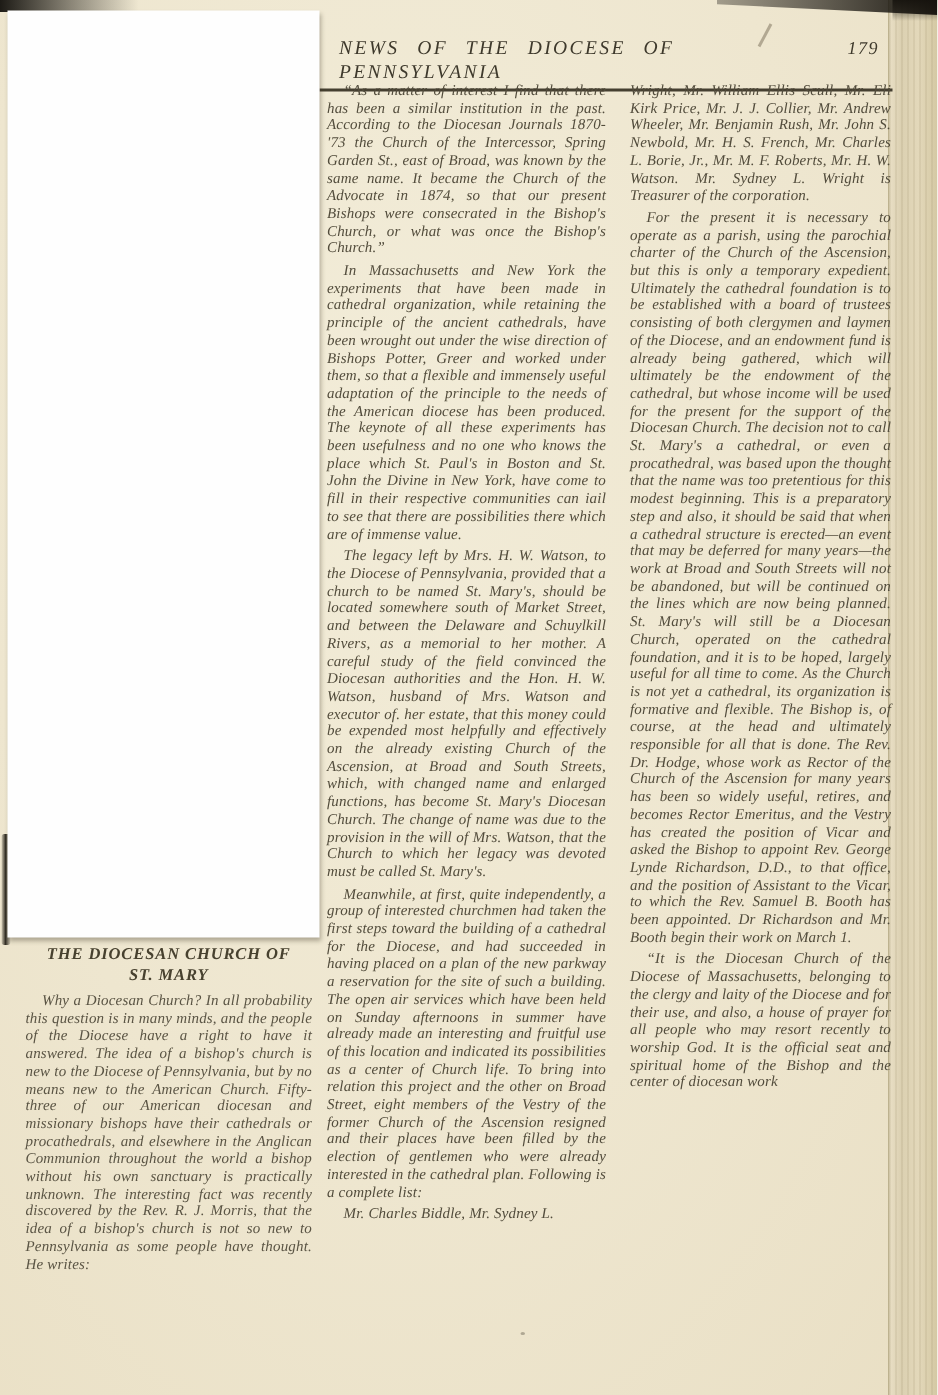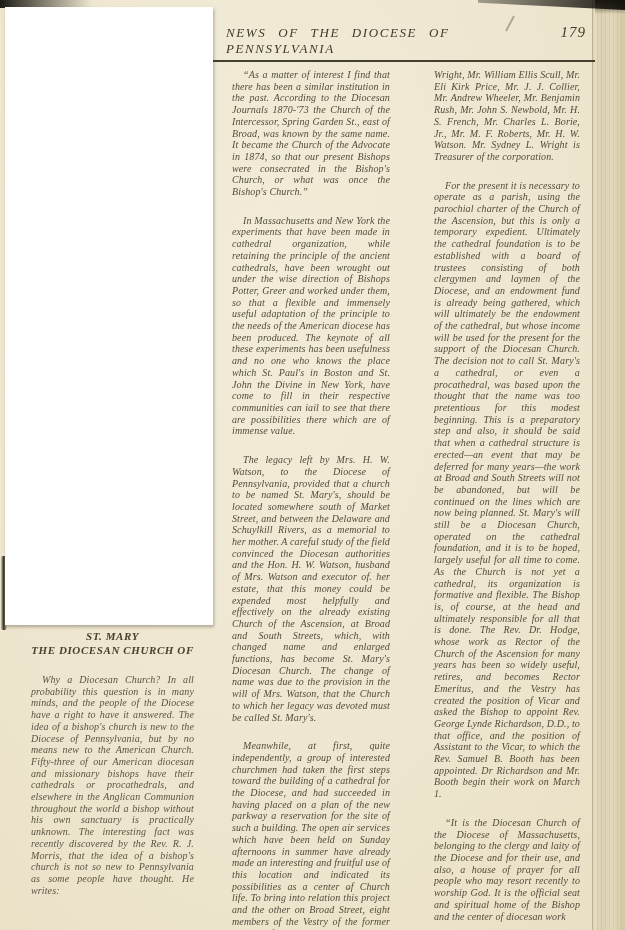--- a/index.html
+++ b/index.html
@@ -89,33 +89,33 @@
     padding: 0 9px 3px 13px;
     box-sizing: border-box;
     color: #3e392c;
   }
   .running-head .title {
     font-size: 13px;
     letter-spacing: 1.6px;
     word-spacing: 7px;
   }
   .running-head .pagenum {
-    font-size: 15px;
+    font-size: 12px;
     letter-spacing: 1px;
   }
 
   
   .col {
     position: absolute;
     text-align: justify;
     font-size: 10px;
     line-height: 11.7px;
     letter-spacing: 0.12px;
   }
-  .col p { margin: 17px; text-indent: 11px; }
+  .col p { margin: 3px; text-indent: 11px; }
   .col p.no-indent { text-indent: 0; }
 
   .col-left   { left: 14px;  top: 630px; width: 197px; color: #5a5444; }
   .col-middle { left: 215px; top: 52px;  width: 192px; }
   .col-right  { left: 417px; top: 52px;  width: 180px; }
 
   .section-heading {
     text-align: center;
     font-weight: bold;
     font-size: 11px;
@@ -152,21 +152,21 @@
   </div>
 
   <div class="col col-right">
     <p class="no-indent">Wright, Mr. William Ellis Scull, Mr. Eli Kirk Price, Mr. J. J. Collier, Mr. Andrew Wheeler, Mr. Benjamin Rush, Mr. John S. Newbold, Mr. H. S. French, Mr. Charles L. Borie, Jr., Mr. M. F. Roberts, Mr. H. W. Watson. Mr. Sydney L. Wright is Treasurer of the corporation.</p>
     <p>For the present it is necessary to operate as a parish, using the parochial charter of the Church of the Ascension, but this is only a temporary expedient. Ultimately the cathedral foundation is to be established with a board of trustees consisting of both clergymen and laymen of the Diocese, and an endowment fund is already being gathered, which will ultimately be the endowment of the cathedral, but whose income will be used for the present for the support of the Diocesan Church. The decision not to call St. Mary's a cathedral, or even a procathedral, was based upon the thought that the name was too pretentious for this modest beginning. This is a preparatory step and also, it should be said that when a cathedral structure is erected—an event that may be deferred for many years—the work at Broad and South Streets will not be abandoned, but will be continued on the lines which are now being planned. St. Mary's will still be a Diocesan Church, operated on the cathedral foundation, and it is to be hoped, largely useful for all time to come. As the Church is not yet a cathedral, its organization is formative and flexible. The Bishop is, of course, at the head and ultimately responsible for all that is done. The Rev. Dr. Hodge, whose work as Rector of the Church of the Ascension for many years has been so widely useful, retires, and becomes Rector Emeritus, and the Vestry has created the position of Vicar and asked the Bishop to appoint Rev. George Lynde Richardson, D.D., to that office, and the position of Assistant to the Vicar, to which the Rev. Samuel B. Booth has been appointed. Dr Richardson and Mr. Booth begin their work on March 1.</p>
     <p>“It is the Diocesan Church of the Diocese of Massachusetts, belonging to the clergy and laity of the Diocese and for their use, and also, a house of prayer for all people who may resort recently to worship God. It is the official seat and spiritual home of the Bishop and the center of diocesan work</p>
   </div>
 
   <div class="col col-left">
     <div class="section-heading">
+      <div>THE DIOCESAN CHURCH OF</div>
       <div>ST. MARY</div>
-      <div>THE DIOCESAN CHURCH OF</div>
     </div>
     <p>Why a Diocesan Church? In all probability this question is in many minds, and the people of the Diocese have a right to have it answered. The idea of a bishop's church is new to the Diocese of Pennsylvania, but by no means new to the American Church. Fifty-three of our American diocesan and missionary bishops have their cathedrals or procathedrals, and elsewhere in the Anglican Communion throughout the world a bishop without his own sanctuary is practically unknown. The interesting fact was recently discovered by the Rev. R. J. Morris, that the idea of a bishop's church is not so new to Pennsylvania as some people have thought. He writes:</p>
   </div>
 
   <div class="blank-cover"></div>
 
 </div>
 
 </body></html>

